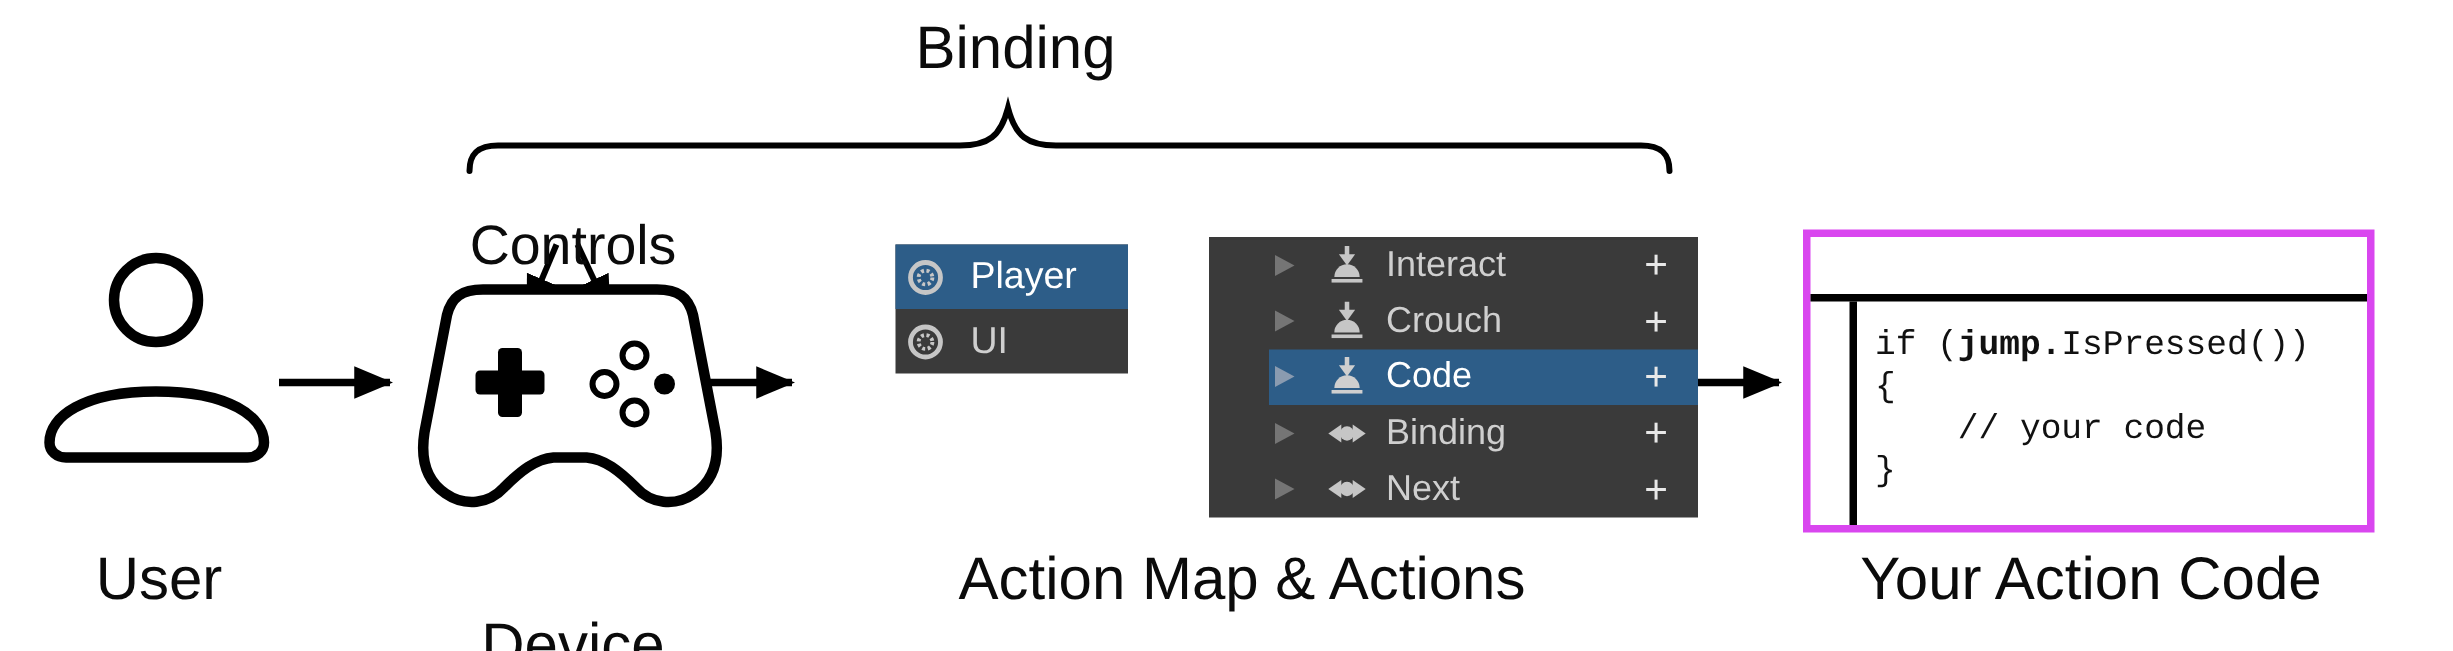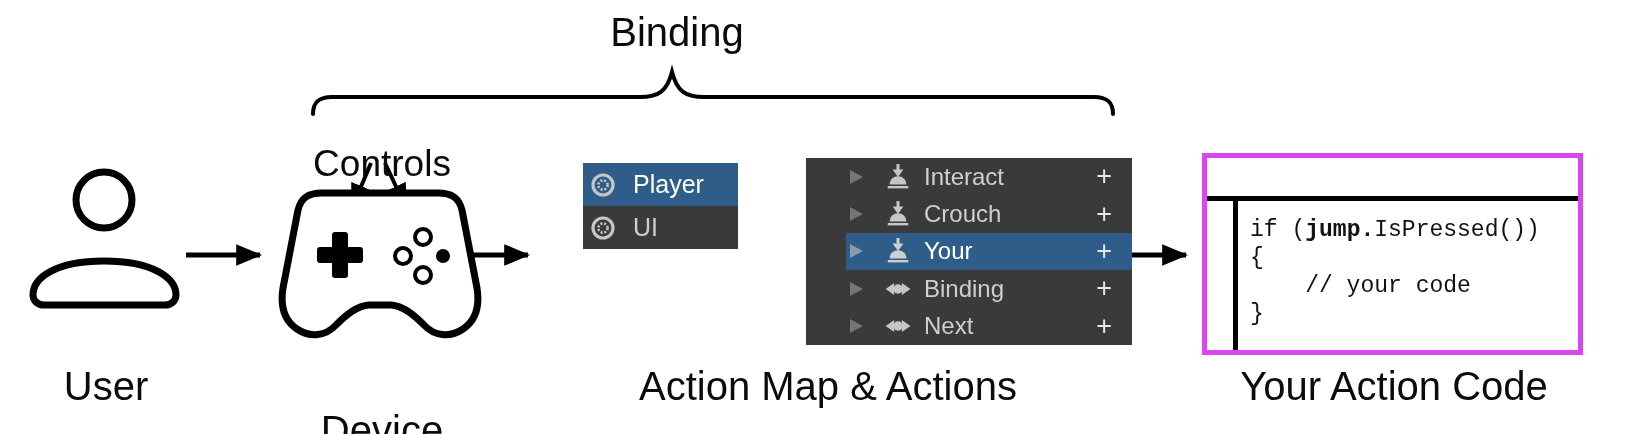--- a/index.html
+++ b/index.html
@@ -10,21 +10,21 @@
   .lbl-binding{left:477px;top:10px;width:400px;font-size:40px;}
   .lbl-controls{left:232px;top:119px;width:300px;font-size:37px;margin-top:24px;}
   .caption{top:364px;font-size:40px;}
   .cap-user{left:-44px;width:300px;}
   .cap-device{left:232px;width:300px;margin-top:44px;}
   .cap-map{left:628px;width:400px;}
   .cap-code{left:1194px;width:400px;}
 
   
   .panel{position:absolute;background:var(--panel-bg,#3A3A3A);}
-  .panel-maps{left:583px;top:163px;width:155px;height:86px;display:grid;grid-template-rows:1fr 1fr;}
+  .panel-maps{left:597px;top:163px;width:155px;height:86px;display:grid;grid-template-rows:1fr 1fr;}
   .panel-actions{left:806px;top:158px;width:286px;height:187px;display:grid;grid-template-rows:repeat(5,1fr);padding-left:40px;}
   .row{display:flex;align-items:center;}
   .row.selected{background:var(--selection-blue,#2D5D88);}
   .maprow .mapicon{margin-left:7px;flex:0 0 auto;}
   .maprow .rlabel{margin-left:17px;font-size:25px;color:var(--panel-text,#CFCFCF);}
   .row.selected .rlabel{color:var(--selected-text,#fff);}
   .actrow .fold{margin-left:3px;flex:0 0 auto;}
   .actrow .aicon{margin-left:20px;flex:0 0 auto;}
   .actrow .rlabel{margin-left:13px;font-size:24px;color:var(--panel-text,#CFCFCF);flex:1 1 auto;}
   .actrow .plus{margin-right:20px;font-size:27px;color:#E8E8E8;line-height:1;}
@@ -135,21 +135,21 @@
     <div class="row actrow selected">
       <svg class="fold" width="16" height="18" viewBox="0 0 16 18">
           <polygon points="1,2 14,9 1,16" fill="#8A9BB0"></polygon>
         </svg>
       <svg class="aicon" width="26" height="26" viewBox="0 0 24 24" fill="#CFCFCF">
         <rect x="10.6" y="0" width="2.8" height="6"></rect>
           <polygon points="7,5 17,5 12,12"></polygon>
         <path d="M4.2,19 A7.8,7.8 0 0 1 19.8,19 Z"></path>
           <rect x="2.5" y="20.3" width="19" height="2.2"></rect>
       </svg>
-      <span class="rlabel">Your</span>
+      <span class="rlabel">Code</span>
       <span class="plus">+</span>
     </div>
 
     <div class="row actrow">
       <svg class="fold" width="16" height="18" viewBox="0 0 16 18">
           <polygon points="1,2 14,9 1,16" fill="#757575"></polygon>
         </svg>
       <svg class="aicon" width="26" height="26" viewBox="0 0 24 24" fill="#C6C6C6">
         <polygon points="0.5,12 8.5,6.5 8.5,17.5"></polygon>
           <circle cx="12" cy="12" r="4.4"></circle>

